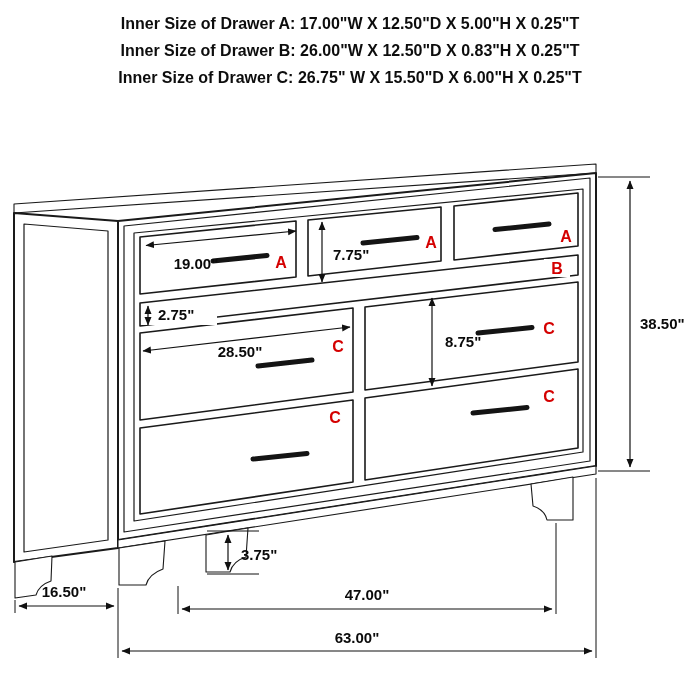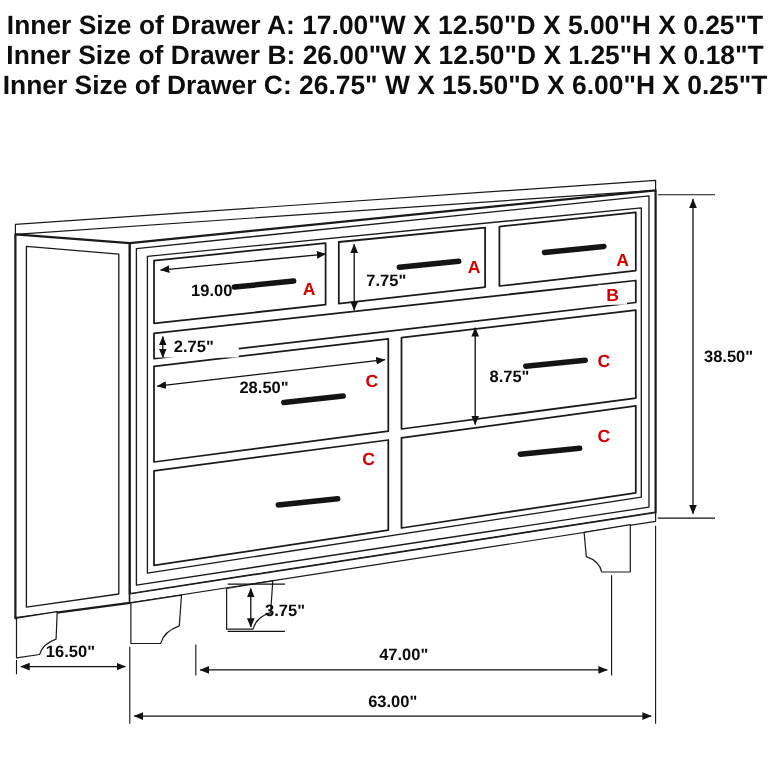--- a/index.html
+++ b/index.html
@@ -1,40 +1,40 @@
 <!DOCTYPE html>
 <html><head>
 <meta charset="utf-8">
 <style>
   html,body{margin:0;padding:0;background:#ffffff;}
   .page{position:relative;width:700px;height:700px;background:#ffffff;overflow:hidden;
         font-family:"Liberation Sans",sans-serif;}
   .titles{position:absolute;top:10px;left:0;width:700px;text-align:center;
-          font-weight:bold;font-size:24px;line-height:27px;color:#0d0d0d;}
+          font-weight:bold;font-size:16px;line-height:27px;color:#0d0d0d;}
   svg{position:absolute;top:0;left:0;}
   .drw{fill:#ffffff;stroke:#1a1a1a;stroke-width:1.6;stroke-linejoin:round;}
   .thin{stroke-width:1.1;}
   .case{stroke-width:2;}
   .ln{fill:none;stroke:#1a1a1a;stroke-width:1.2;stroke-linejoin:round;}
   .hdl{stroke:#141414;stroke-width:5;stroke-linecap:round;}
   .dim{stroke:#111111;stroke-width:1.2;fill:none;
        marker-start:url(#arw);marker-end:url(#arw);}
   .tick{stroke:#111111;stroke-width:1;}
   .dimtxt{font:bold 15px "Liberation Sans",sans-serif;fill:#0a0a0a;}
   .lbl{font:bold 16px "Liberation Sans",sans-serif;}
   .whitebox{fill:#ffffff;stroke:none;}
 </style>
 </head>
 <body>
 
 <div class="page">
 
   <div class="titles">
     <div>Inner Size of Drawer A: 17.00"W X 12.50"D X 5.00"H X 0.25"T</div>
-    <div>Inner Size of Drawer B: 26.00"W X 12.50"D X 1.25"H X 0.18"T</div>
+    <div>Inner Size of Drawer B: 26.00"W X 12.50"D X 0.83"H X 0.25"T</div>
     <div>Inner Size of Drawer C: 26.75" W X 15.50"D X 6.00"H X 0.25"T</div>
   </div>
 
   <svg width="700" height="700" viewBox="0 0 700 700">
     <defs>
       <marker id="arw" markerWidth="9" markerHeight="8" refX="8" refY="4" orient="auto-start-reverse" markerUnits="userSpaceOnUse">
         <path d="M0,0.5 L8.5,4 L0,7.5 Z" fill="#111111"></path>
       </marker>
       <pattern id="speck" width="9" height="9" patternUnits="userSpaceOnUse">
         <circle cx="1.5" cy="2" r="0.9" fill="#2a2a2a"></circle>

